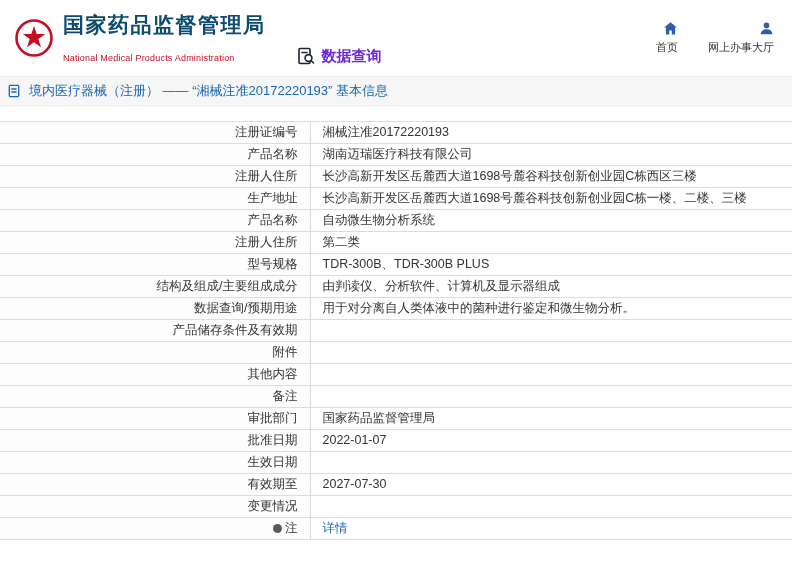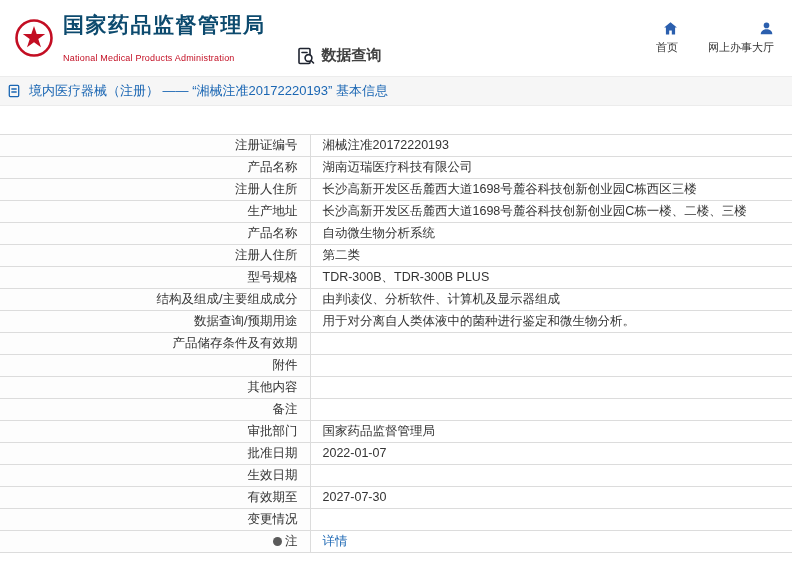--- a/index.html
+++ b/index.html
@@ -5,33 +5,33 @@
   * { margin:0; padding:0; box-sizing:border-box; }
   html,body { width:792px; height:567px; overflow:hidden; }
   body { font-family:"Liberation Sans", sans-serif; background:#ffffff; color:#333; }
 
   
   .site-header { height:76px; display:flex; align-items:center; padding:0 18px 0 14px; background:#fff; }
   .brand { display:flex; align-items:center; gap:9px; }
   .emblem svg { width:40px; height:40px; display:block; }
   .brand-cn { color:#0c4a6e; font-size:21px; font-weight:bold; letter-spacing:1.5px; line-height:1.1; }
   .brand-en { color:#c30e23; font-size:9px; margin-top:16px; letter-spacing:.2px; }
-  .nav-query { display:flex; align-items:flex-start; gap:6px; margin-left:30px; font-size:15px; color:#404040; font-weight:bold; cursor:pointer;margin-top:36px; }
+  .nav-query { display:flex; align-items:center; gap:6px; margin-left:30px; font-size:15px; color:#6d28d9; font-weight:bold; cursor:pointer;margin-top:36px; }
   .nav-query svg { width:20px; height:20px; display:block; }
   .header-right { margin-left:auto; display:flex; gap:30px; }
   .hlink { display:flex; flex-direction:column; align-items:flex-end; gap:4px; font-size:11px; color:#333; cursor:pointer; text-decoration:none; }
   .hlink svg { width:15px; height:15px; display:block; }
 
   
   .breadcrumb-bar { height:30px; background:#f6f6f6; border-top:1px solid #ececec; border-bottom:1px solid #ececec; display:flex; align-items:center; padding:0 7px; gap:8px; }
   .breadcrumb-bar svg { width:14px; height:14px; display:block; }
   .crumb { color:#1a66b3; font-size:13px; }
 
   
-  .info-table { width:100%; border-collapse:collapse; margin-top:28px; border-top:1px solid #dcdcdc; table-layout:fixed; }
+  .info-table { width:100%; border-collapse:collapse; margin-top:15px; border-top:1px solid #dcdcdc; table-layout:fixed; }
   .info-table th { width:310px; text-align:right; font-weight:normal; background:#fdfdfd; border-right:1px solid #dcdcdc; }
   .info-table th, .info-table td { height:22px; padding:0 12px; font-size:12.5px; border-bottom:1px solid #dcdcdc; color:#333; line-height:1.2; white-space:nowrap; overflow:hidden; }
   .detail-link { color:#1a66b3; text-decoration:none; cursor:pointer; }
   .note-dot { display:inline-block; width:9px; height:9px; border-radius:50%; background:#5a5a5a; margin-right:3px; vertical-align:-1px; }
 </style>
 </head>
 <body>
 
 <header class="site-header">
   <div class="brand">

